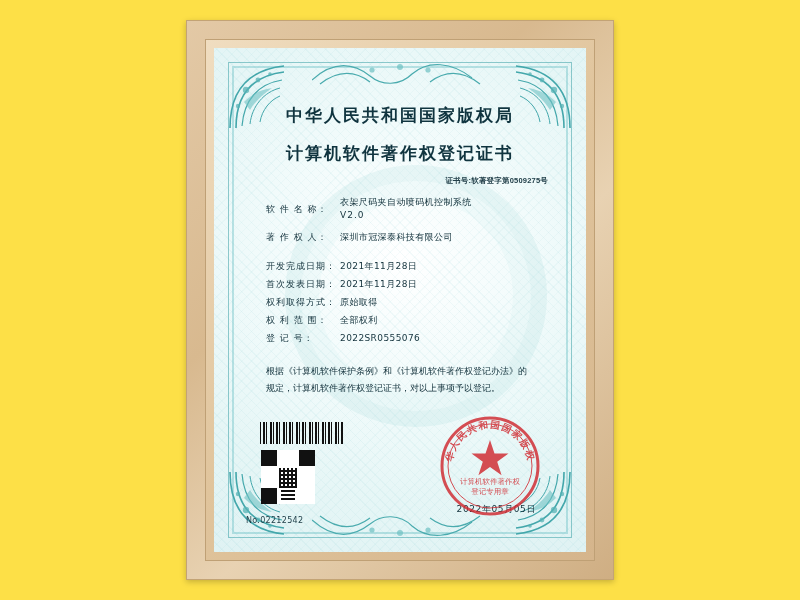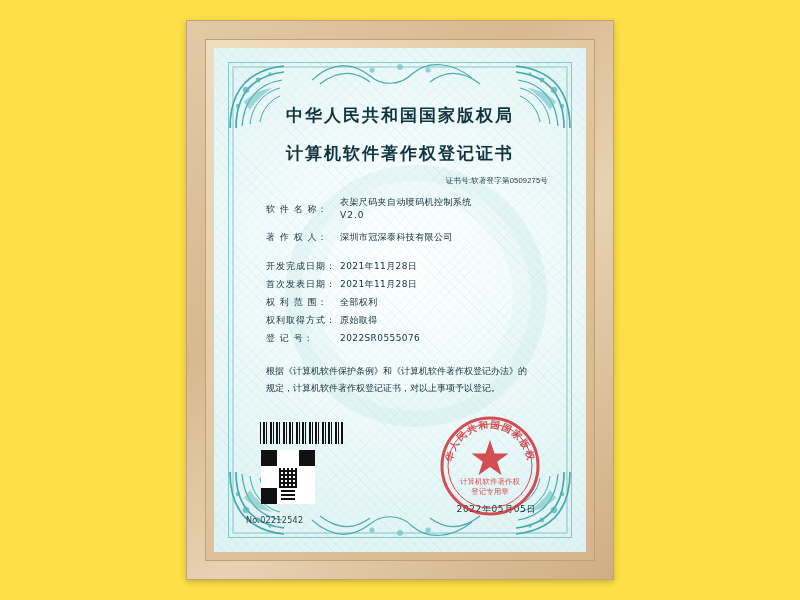--- a/index.html
+++ b/index.html
@@ -158,20 +158,21 @@
     margin-top: 15px;
   }
 
   .reg-no {
     text-align: right;
     font-size: 7.5px;
     color: #23404a;
     margin-top: 11px;
     padding-right: 4px;
     letter-spacing: 0.2px;
+    font-weight: bold;
   }
 
   .fields {
     margin-top: 10px;
     padding-left: 18px;
     padding-right: 10px;
   }
   .field-row {
     display: flex;
     align-items: center;
@@ -415,27 +416,27 @@
           <div class="field-label">开发完成日期：</div>
           <div class="field-value">2021年11月28日</div>
         </div>
 
         <div class="field-row tight">
           <div class="field-label">首次发表日期：</div>
           <div class="field-value">2021年11月28日</div>
         </div>
 
         <div class="field-row tight">
+          <div class="field-label">权利取得方式：</div>
+          <div class="field-value">原始取得</div>
+        </div>
+
+        <div class="field-row tight">
           <div class="field-label">权 利 范 围：</div>
           <div class="field-value">全部权利</div>
-        </div>
-
-        <div class="field-row tight">
-          <div class="field-label">权利取得方式：</div>
-          <div class="field-value">原始取得</div>
         </div>
 
         <div class="field-row tight">
           <div class="field-label">登 记 号：</div>
           <div class="field-value">2022SR0555076</div>
         </div>
 
       </div>
 
       <div class="statement">

